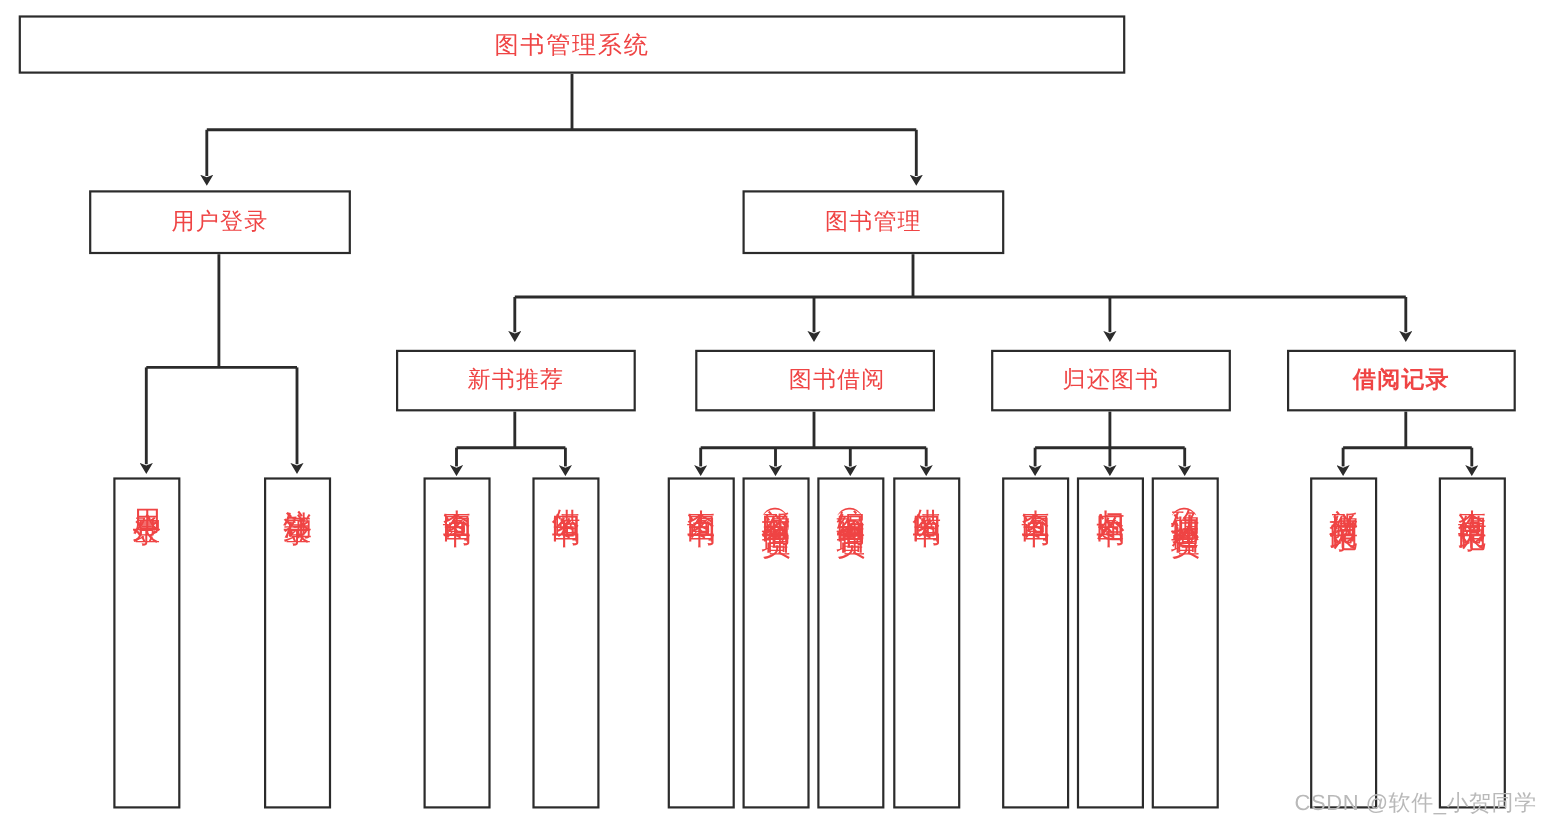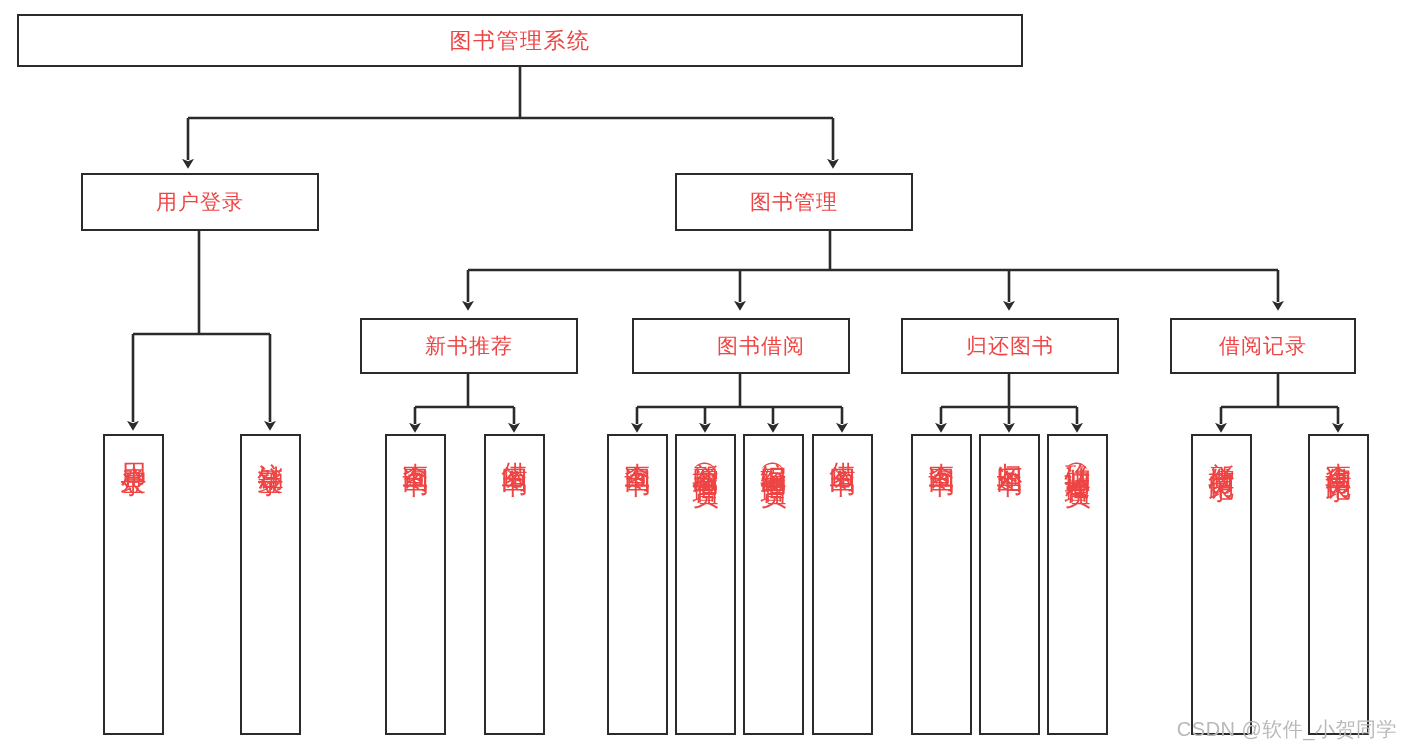--- a/index.html
+++ b/index.html
@@ -128,21 +128,21 @@
   </div>
 
   <div class="node h-node" style="left:632px;top:318px;width:218px;height:56px;padding-left:40px;">
     <span class="lbl">图书借阅</span>
   </div>
 
   <div class="node h-node" style="left:901px;top:318px;width:218px;height:56px;">
     <span class="lbl">归还图书</span>
   </div>
 
-  <div class="node h-node" style="left:1170px;top:318px;width:186px;height:56px;">
+  <div class="node h-node" style="left:1170px;top:318px;width:208px;height:56px;font-weight:bold;">
     <span class="lbl">借阅记录</span>
   </div>
 
   <div class="node v-node" style="left:103px;top:434px;width:61px;height:301px;">
     <span class="lbl">用户登录</span>
   </div>
 
   <div class="node v-node" style="left:240px;top:434px;width:61px;height:301px;">
     <span class="lbl">注销登录</span>
   </div>

